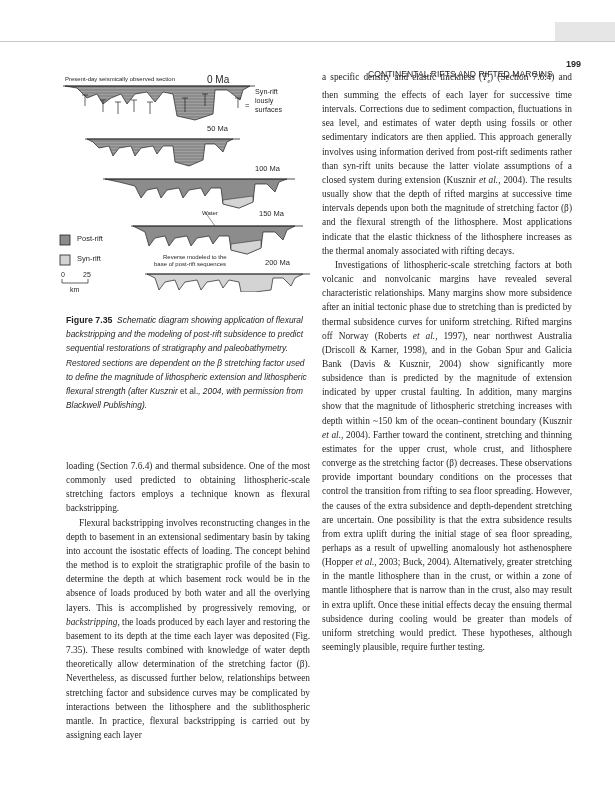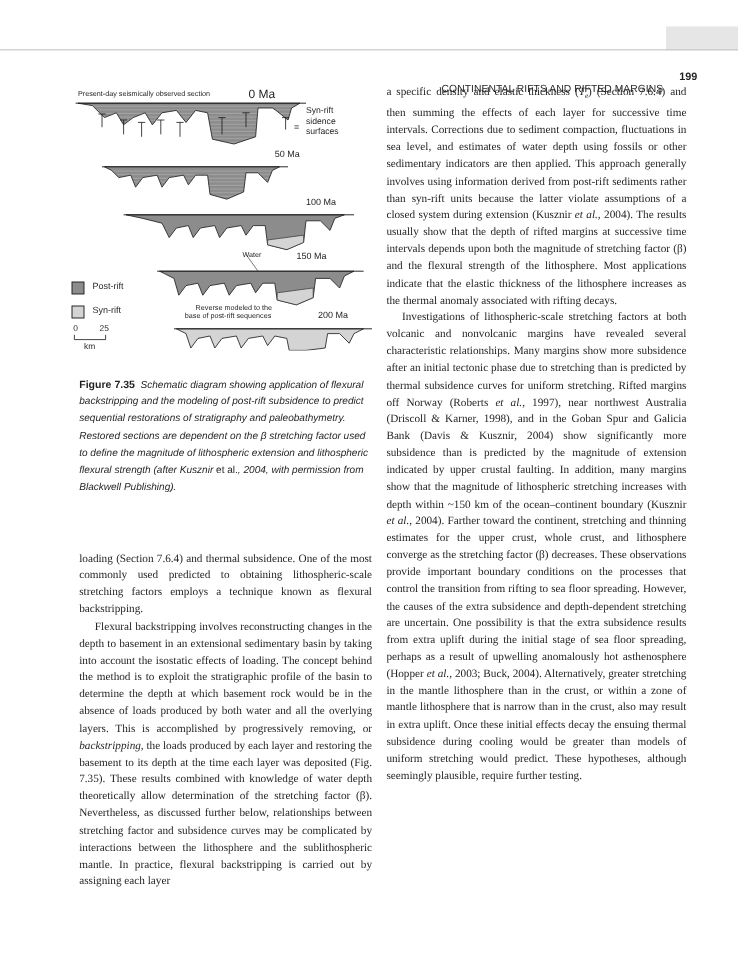--- a/index.html
+++ b/index.html
@@ -96,26 +96,26 @@
     <rect x="5" y="173" width="10" height="10" fill="#8c8c8c" stroke="#231f20" stroke-width="0.8"></rect>
     <rect x="5" y="193" width="10" height="10" fill="#d4d4d4" stroke="#231f20" stroke-width="0.8"></rect>
 
     <path d="M7,217 L7,221 L33,221 L33,217" fill="none" stroke="#231f20" stroke-width="0.7"></path>
   </svg>
 
   <span class="fig-label" style="left:10px; top:14px; font-size:6px;">Present-day seismically observed section</span>
   <span class="fig-label" style="left:152px; top:12px; font-size:10px;">0 Ma</span>
   <span class="fig-label" style="left:190px; top:39px; font-size:7.5px;">=</span>
   <span class="fig-label" style="left:200px; top:25px; font-size:7.2px;">Syn-rift</span>
-  <span class="fig-label" style="left:200px; top:34px; font-size:7.2px;">sidence</span>
+  <span class="fig-label" style="left:200px; top:34px; font-size:7.2px;">lously</span>
   <span class="fig-label" style="left:200px; top:43px; font-size:7.2px;">surfaces</span>
-  <span class="fig-label" style="left:174px; top:62px; font-size:7.5px;">50 Ma</span>
+  <span class="fig-label" style="left:152px; top:62px; font-size:7.5px;">50 Ma</span>
   <span class="fig-label" style="left:200px; top:102px; font-size:7.5px;">100 Ma</span>
   <span class="fig-label" style="left:147px; top:148px; font-size:6px;">Water</span>
-  <span class="fig-label" style="left:192px; top:147px; font-size:7.5px;">150 Ma</span>
+  <span class="fig-label" style="left:204px; top:147px; font-size:7.5px;">150 Ma</span>
   <span class="fig-label" style="left:22px; top:172px; font-size:7.5px;">Post-rift</span>
   <span class="fig-label" style="left:22px; top:192px; font-size:7.5px;">Syn-rift</span>
   <span class="fig-label" style="left:108px; top:192px; font-size:6px;">Reverse modeled to the</span>
   <span class="fig-label" style="left:99px; top:199px; font-size:6px;">base of post-rift sequences</span>
   <span class="fig-label" style="left:210px; top:196px; font-size:7.5px;">200 Ma</span>
   <span class="fig-label" style="left:6px; top:209px; font-size:7px;">0</span>
   <span class="fig-label" style="left:28px; top:209px; font-size:7px;">25</span>
   <span class="fig-label" style="left:15px; top:224px; font-size:7px;">km</span>
 </div>
 

